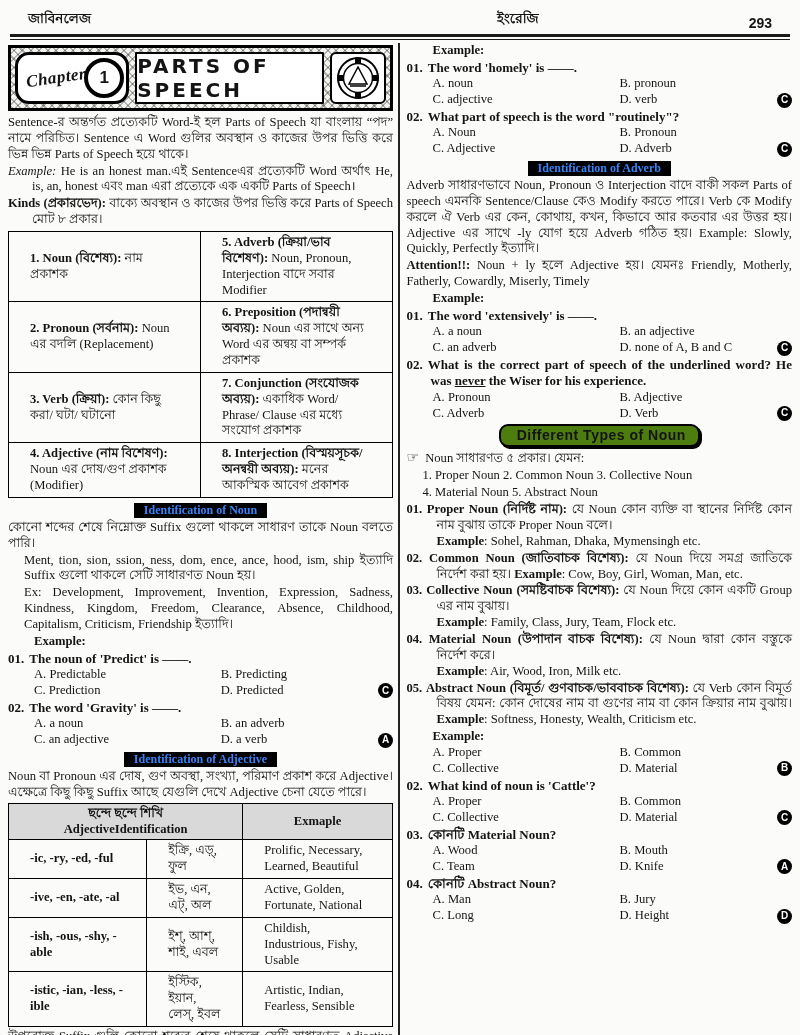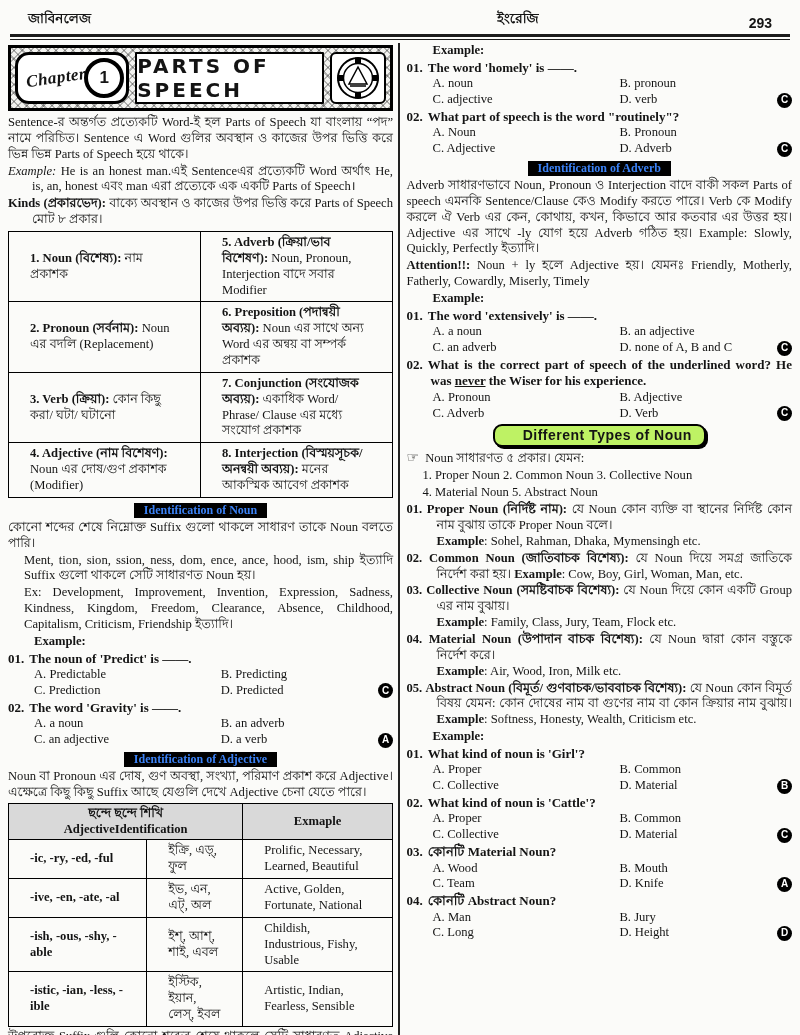--- a/index.html
+++ b/index.html
@@ -37,21 +37,21 @@
   .chapter-word{font-weight:bold;font-style:italic;font-size:17px;transform:rotate(-8deg);letter-spacing:0.5px;}
   .chapter-circle{width:32px;height:32px;border:4px solid #000;border-radius:50%;display:flex;align-items:center;justify-content:center;font-weight:bold;font-size:17px;background:#fff;margin-left:-2px;font-family:"Liberation Sans",sans-serif;}
   .banner-title-box{flex:1;background:#fff;border:2.5px solid #000;border-radius:1px;display:flex;align-items:center;justify-content:center;}
   .banner-title{font-family:"DejaVu Sans","Liberation Sans",sans-serif;font-weight:bold;font-size:20px;letter-spacing:3px;}
   .banner-emblem{width:52px;background:#fff;border:2px solid #000;border-radius:6px;display:flex;align-items:center;justify-content:center;}
 
   
   .secbar{text-align:center;margin:2px 0;line-height:1;}
   .secbar span{background:#000;color:#3b82f6;font-weight:bold;font-size:12px;padding:1px 10px 2px 10px;display:inline-block;}
   .btnbar{display:flex;justify-content:center;margin:3px 0 2px 0;}
-  .btnbar span{background:#bef264;border:2px solid #000;border-radius:9px;box-shadow:2px 2px 0 #000;font-family:"Liberation Sans",sans-serif;font-weight:bold;font-size:14px;padding:1px 12px 2px 28px;letter-spacing:0.5px;}
+  .btnbar span{background:#4d7c0f;border:2px solid #000;border-radius:9px;box-shadow:2px 2px 0 #000;font-family:"Liberation Sans",sans-serif;font-weight:bold;font-size:14px;padding:1px 12px 2px 16px;letter-spacing:0.5px;}
 
   
   table{width:100%;border-collapse:collapse;}
   td,th{border:1.5px solid #000;font-size:12.6px;line-height:1.26;padding:3px 21px;vertical-align:middle;text-align:left;}
   .pos-table{margin:3px 0;}
   .pos-table td{width:50%;}
   .adj-table{margin:2px 0;}
   .adj-table th{background:#d9d9d9;text-align:center;vertical-align:middle;padding:2px 4px;}
   .adj-table .c1{width:36%;font-weight:bold;}
   .adj-table .c2{width:25%;}
@@ -308,28 +308,27 @@
       </div>
       <div class="para hang2">
         <span class="b">04.</span>
         <span class="b">Material Noun (উপাদান বাচক বিশেষ্য):</span>
         <span>যে Noun দ্বারা কোন বস্তুকে নির্দেশ করে।</span><br>
         <span class="b">Example</span><span>: Air, Wood, Iron, Milk etc.</span>
       </div>
       <div class="para hang2">
         <span class="b">05.</span>
         <span class="b">Abstract Noun (বিমূর্ত/ গুণবাচক/ভাববাচক  বিশেষ্য):</span>
-        <span>যে Noun কোন বিমূর্ত বিষয় যেমন: কোন দোষের নাম বা গুণের নাম বা কোন ক্রিয়ার নাম বুঝায়।</span>
+        <span>যে Verb কোন বিমূর্ত বিষয় যেমন: কোন দোষের নাম বা গুণের নাম বা কোন ক্রিয়ার নাম বুঝায়।</span>
         <span class="b">Example</span><span>: Softness, Honesty, Wealth, Criticism etc.</span>
       </div>
 
       <div class="exlabel">Example:</div>
 
       <div class="mcq">
-        <div class="q"><span class="qnum">01.</span><span>What kind of noun is 'Girl'?</span></div>
         <div class="optrow">
             <span class="o1">A. Proper</span>
             <span class="o2">B. Common</span>
           </div>
         <div class="optrow">
             <span class="o1">C. Collective</span>
             <span class="o2">D. Material</span>
             <span class="badge">B</span>
           </div>
       </div>

